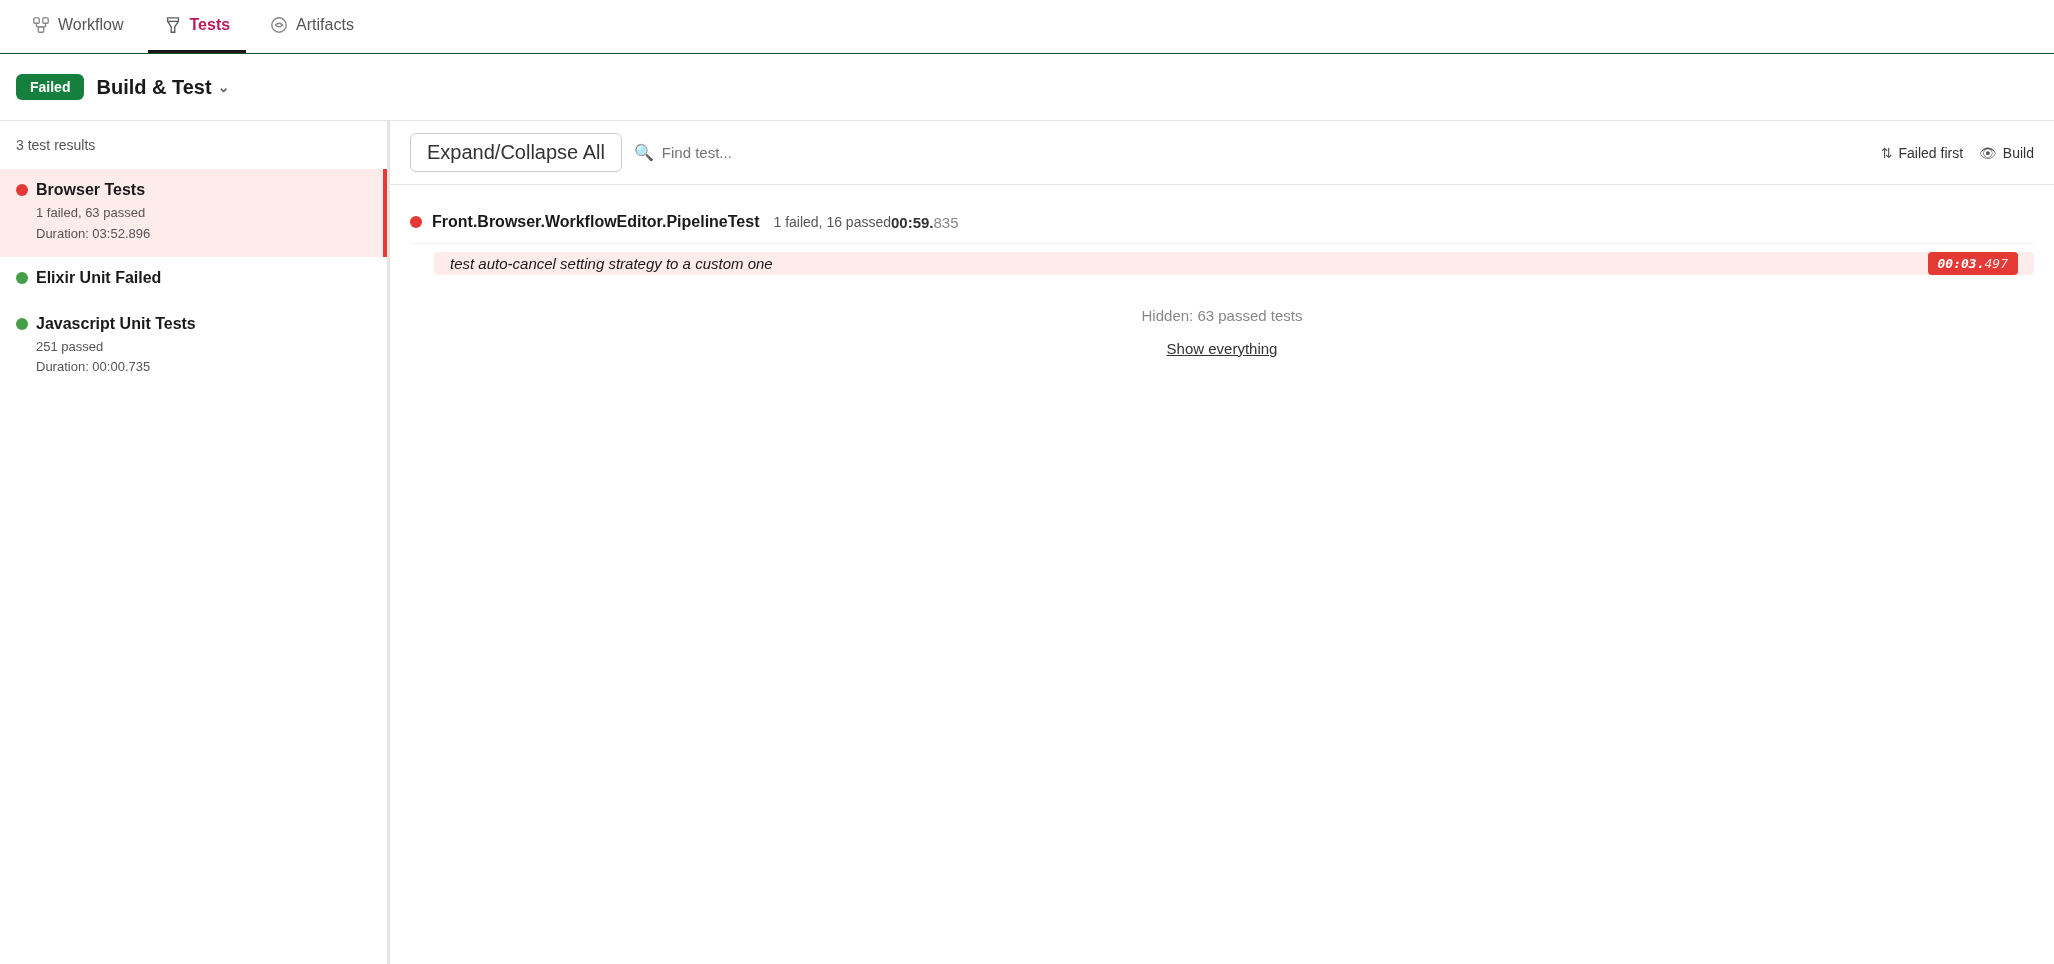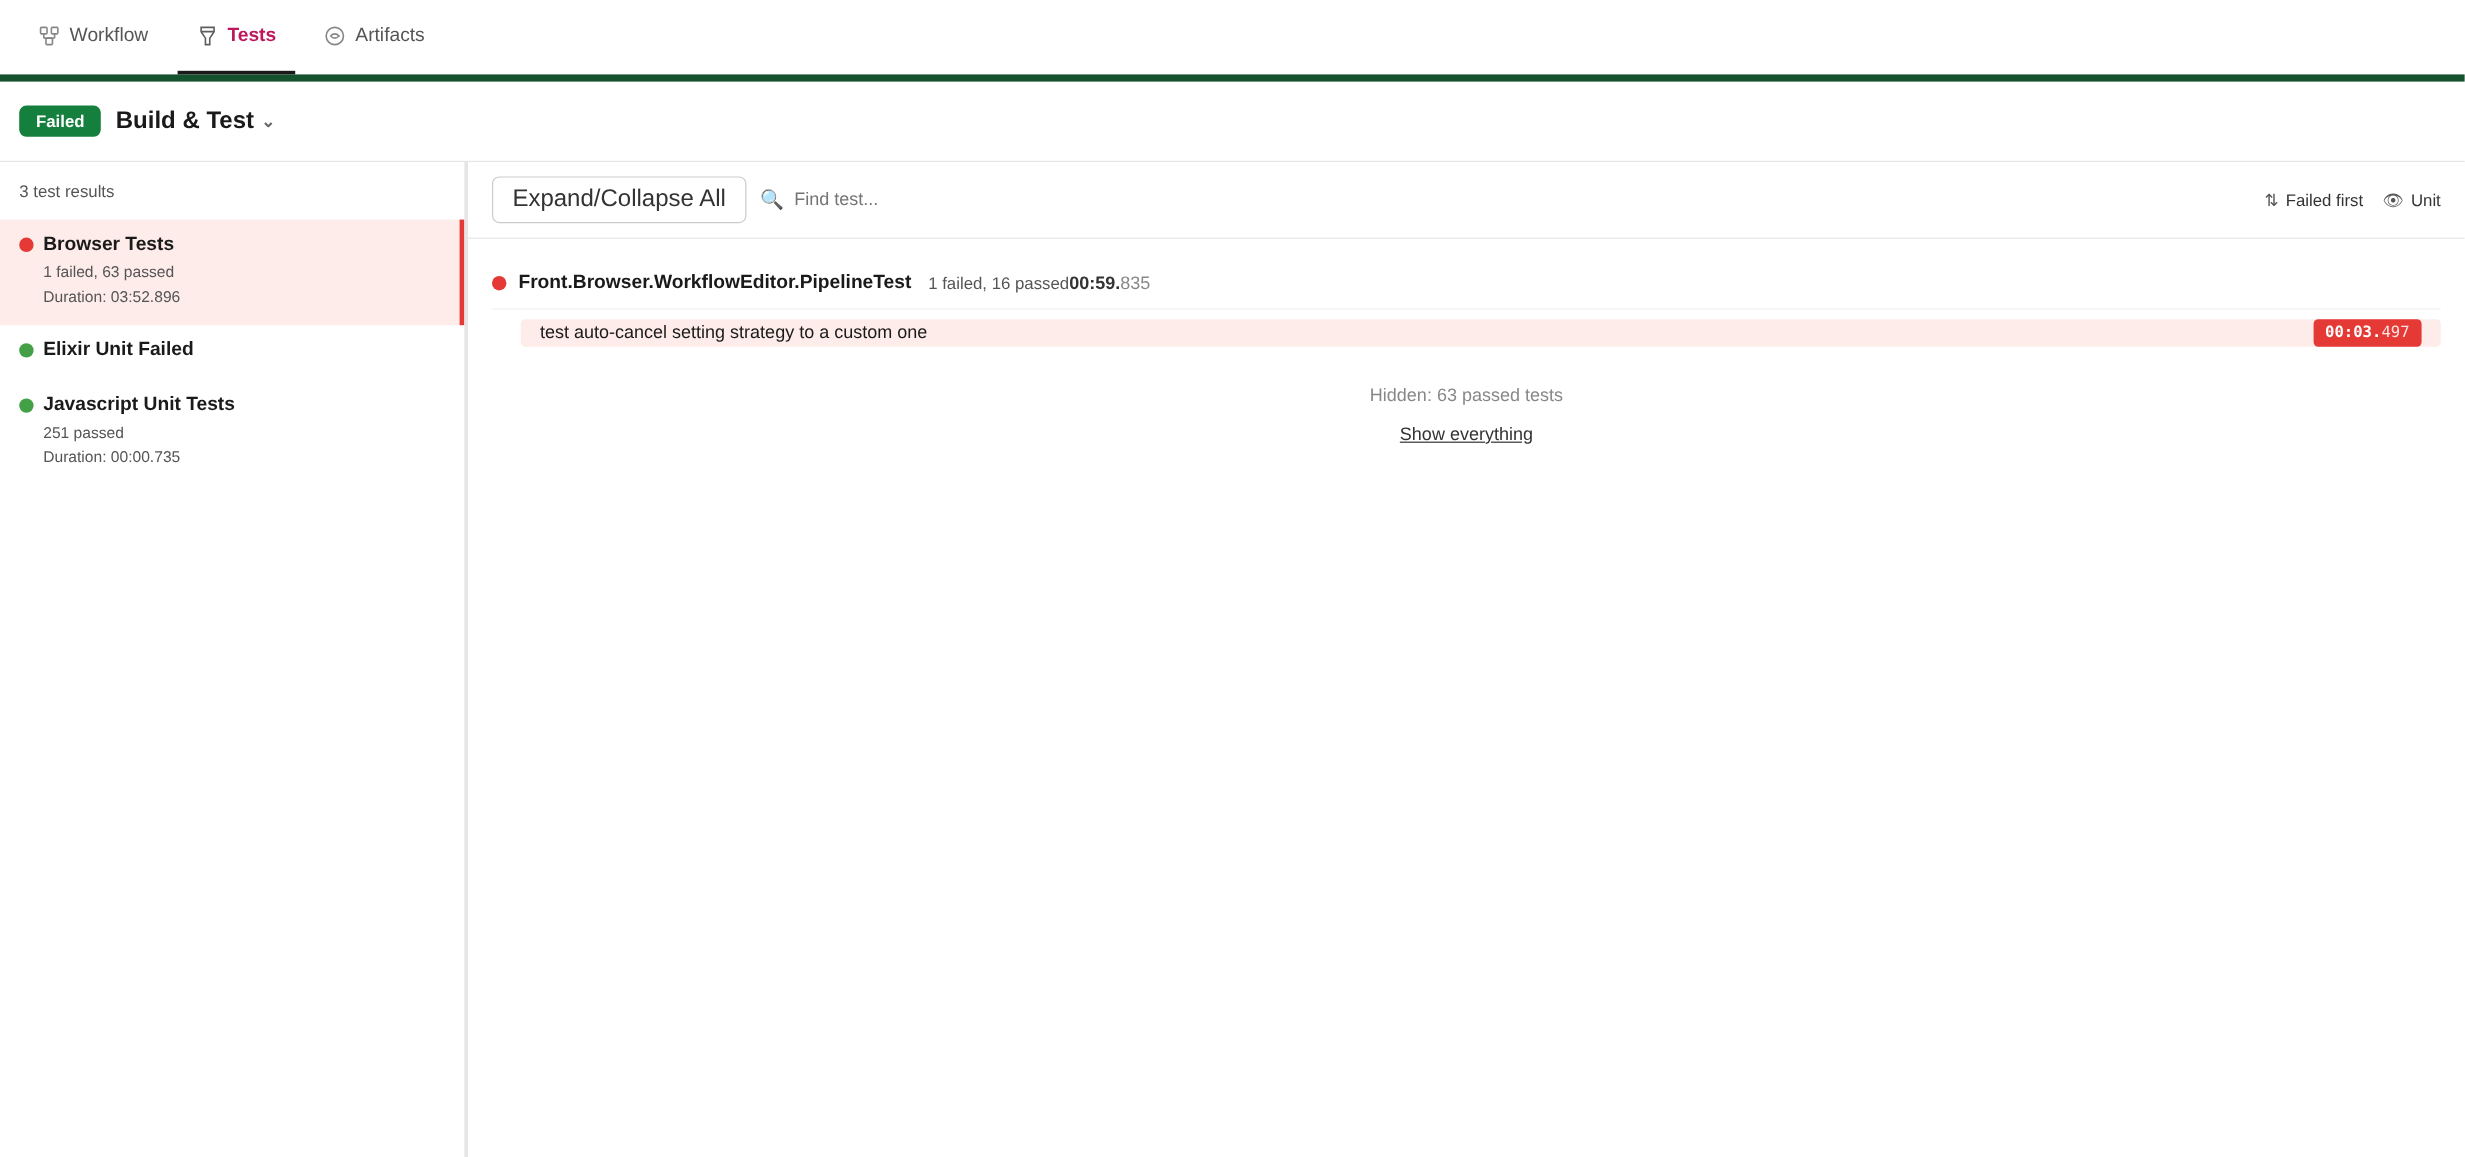--- a/index.html
+++ b/index.html
@@ -7,23 +7,23 @@
       font-family: -apple-system, BlinkMacSystemFont, "Segoe UI", Helvetica, Arial, sans-serif;
       background: #ffffff;
       color: #1a1a1a;
       font-size: 14px;
     }
 
     
     .top-nav {
       display: flex;
       align-items: center;
-      border-bottom: 6px solid #14532d;
+      border-bottom: 1px solid #14532d;
       padding: 0 16px;
-      height: 68px;
+      height: 54px;
       gap: 8px;
     }
     .nav-tab {
       display: flex;
       align-items: center;
       gap: 8px;
       padding: 0 16px;
       height: 100%;
       font-size: 16px;
       color: #555;
@@ -242,20 +242,21 @@
 
     
     .failed-test-row {
       background: #fdecea;
       margin: 8px 0 8px 24px;
       padding: 0 16px;
       display: flex;
       align-items: center;
       justify-content: space-between;
       border-radius: 4px;
+      font-style: italic;
     }
     .failed-test-name {
       font-size: 15px;
       color: #1a1a1a;
     }
     .failed-test-time {
       background: #e53935;
       color: #fff;
       font-size: 13px;
       font-weight: 700;
@@ -367,21 +368,21 @@
         <span class="search-icon-wrap">🔍</span>
         <input class="search-input" type="text" placeholder="Find test..." style="">
       </div>
       <div class="toolbar-right">
         <div class="failed-first">
           <span class="filter-icon">⇅</span>
           <span>Failed first</span>
         </div>
         <div class="view-btn">
           <span class="eye-icon">👁</span>
-          <span>Unit</span>
+          <span>Build</span>
         </div>
       </div>
     </div>
 
     <div class="test-results-area">
 
       <div class="pipeline-test-header">
         <div class="pipeline-test-left">
           <span class="pipeline-dot"></span>
           <span class="pipeline-name">Front.Browser.WorkflowEditor.PipelineTest</span>

